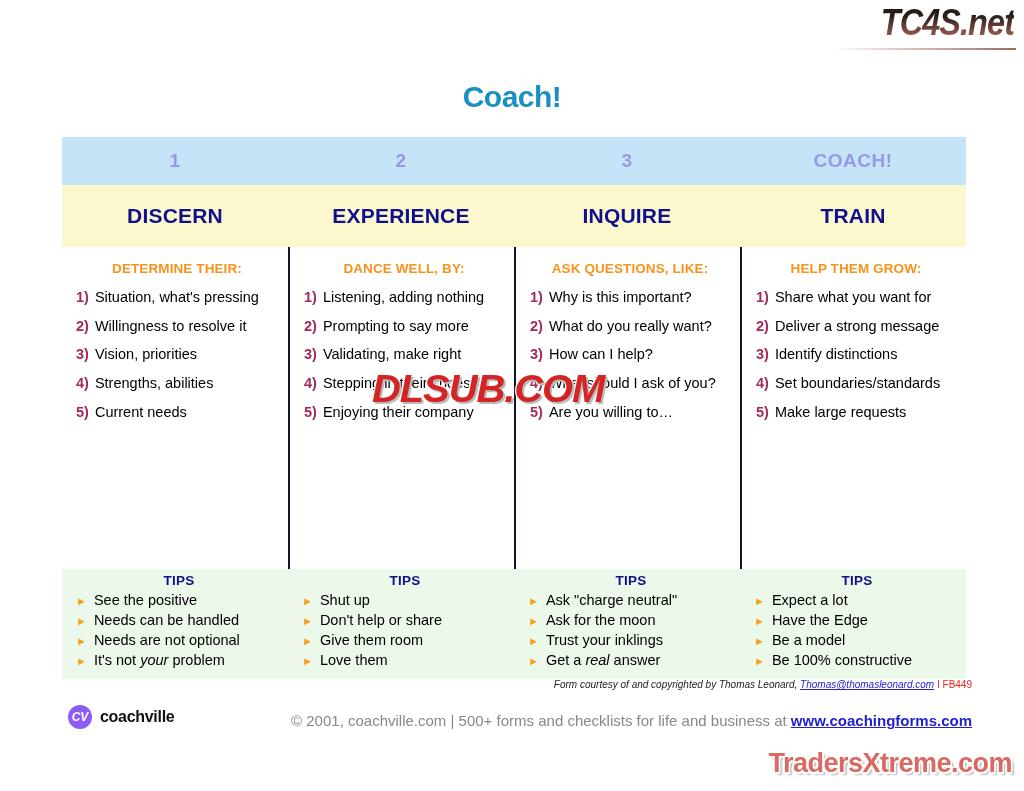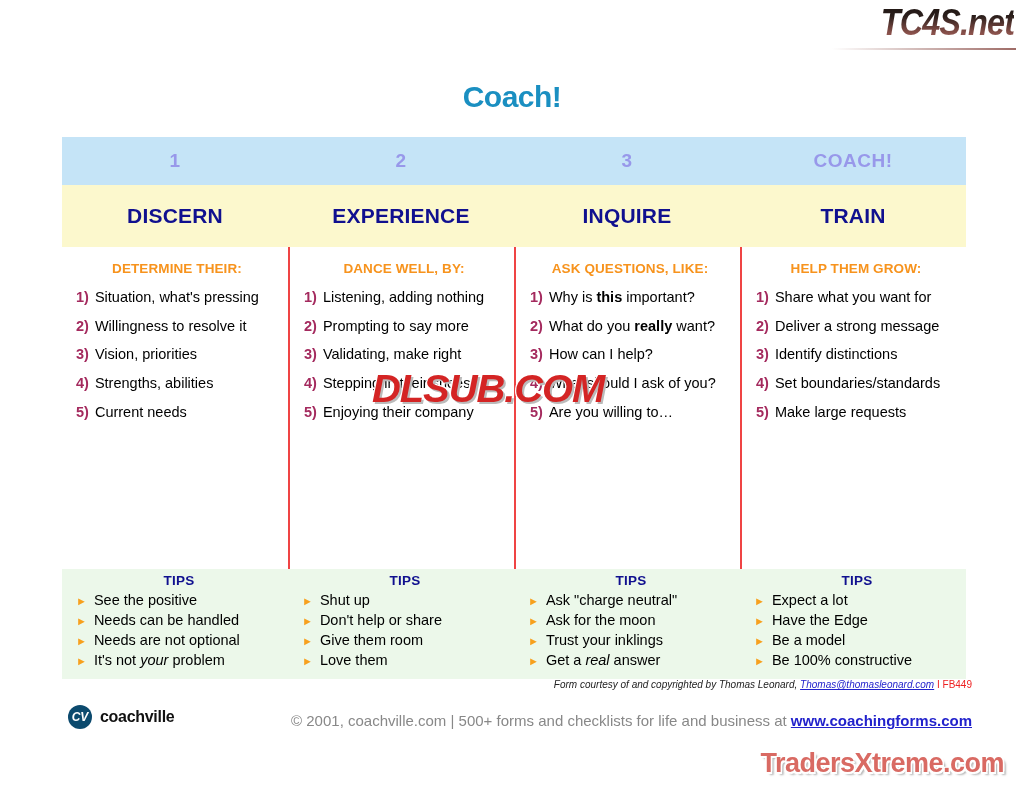--- a/index.html
+++ b/index.html
@@ -63,39 +63,39 @@
     letter-spacing:0.2px;
   }
 
   
   #row-body { position:relative; height:322px; background:#ffffff; }
   #row-body .col {
     width:25%;
     padding:14px 10px 0 14px;
     position:relative;
   }
-  #row-body .col + .col { border-left:2px solid #ef4444; }
+  #row-body .col + .col { border-left:2px solid #0f172a; }
   .col-heading {
     font-size:13.5px; font-weight:bold; color:#f7931d;
     text-align:center; letter-spacing:0.1px;
     margin-bottom:13px;
   }
   ol.items { list-style:none; margin:0; padding:0; }
   ol.items li {
     display:flex;
     font-size:14.5px; color:#000000;
     line-height:1.22;
     margin-bottom:11px;
   }
   ol.items li .num {
     color:#a42a5e; font-weight:bold;
     flex:0 0 auto; margin-right:6px;
   }
   ol.items li .txt { flex:1 1 auto; }
-  ol.items li .txt b { font-weight:bold; }
+  ol.items li .txt b { font-weight:normal; }
 
   
   #row-tips { background:#ecf8ea; height:110px; }
   #row-tips .col { width:25%; padding:4px 6px 0 14px; }
   .tips-heading {
     font-size:13.5px; font-weight:bold; color:#10108f;
     text-align:center; margin-bottom:2px; letter-spacing:0.3px;
   }
   ul.tips { list-style:none; margin:0; padding:0; }
   ul.tips li {
@@ -125,21 +125,21 @@
   }
   #copyright-line a { color:#2222cc; text-decoration:underline; font-weight:bold; }
 
   
   #coachville {
     position:absolute; left:68px; top:705px;
     display:flex; align-items:center;
   }
   #cv-mark {
     width:24px; height:24px; border-radius:50%;
-    background:#0c4a6e; color:#ffffff;
+    background:#8b5cf6; color:#ffffff;
     font-size:12px; font-weight:bold; font-style:italic;
     display:flex; align-items:center; justify-content:center;
     margin-right:8px;
   }
   #cv-word { font-size:16px; font-weight:bold; color:#111111; letter-spacing:-0.3px;text-align:right; }
 
   
   #wm-dlsub {
     position:absolute; left:372px; top:368px;
     font-size:38px; font-weight:bold; font-style:italic;
@@ -150,21 +150,21 @@
     text-shadow:
       2px 2px 0 #bbbbbb,
       -1px -1px 0 #ffffff,
       1px -1px 0 #ffffff,
       -1px 1px 0 #ffffff;
     transform:scaleX(1.05);
     transform-origin:left center;
     pointer-events:none;
   }
   #wm-traders {
-    position:absolute; right:20px; top:748px;
+    position:absolute; right:12px; top:748px;
     font-size:27px; font-weight:bold;
     color:#d96a63;
     letter-spacing:-0.5px;
     text-shadow:
       -1.5px -1.5px 0 #ffffff, 1.5px -1.5px 0 #ffffff,
       -1.5px 1.5px 0 #ffffff, 1.5px 1.5px 0 #ffffff,
       3px 3px 2px rgba(120,120,120,0.55);
     pointer-events:none;
   }
 </style>

